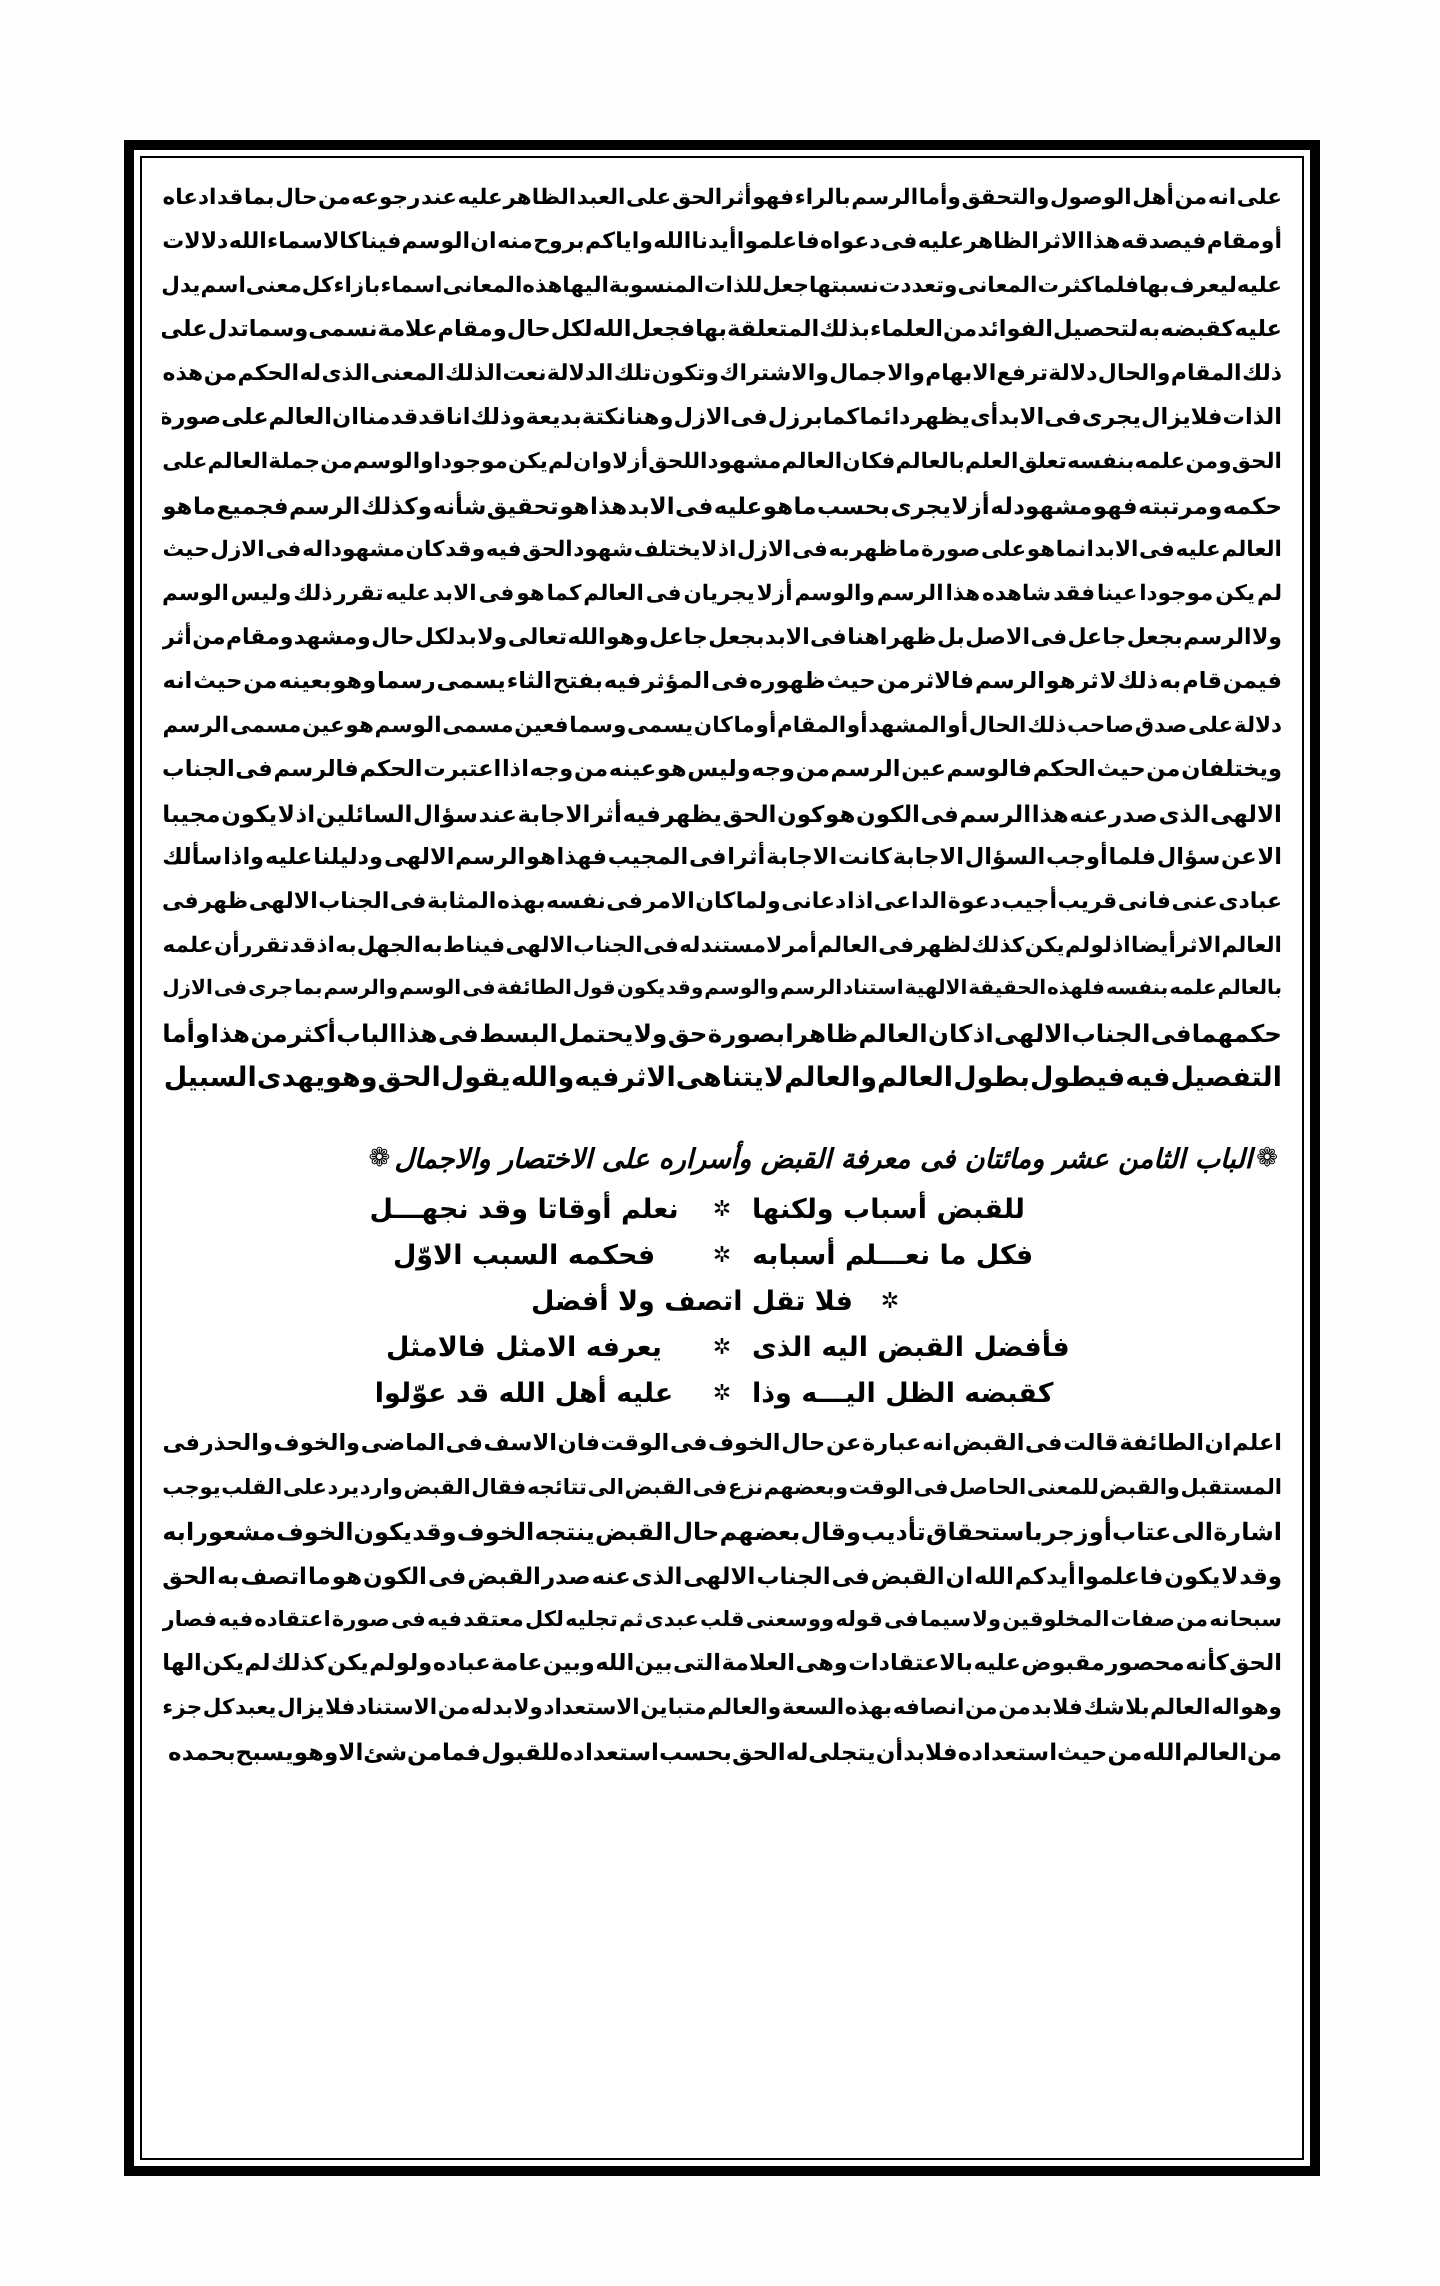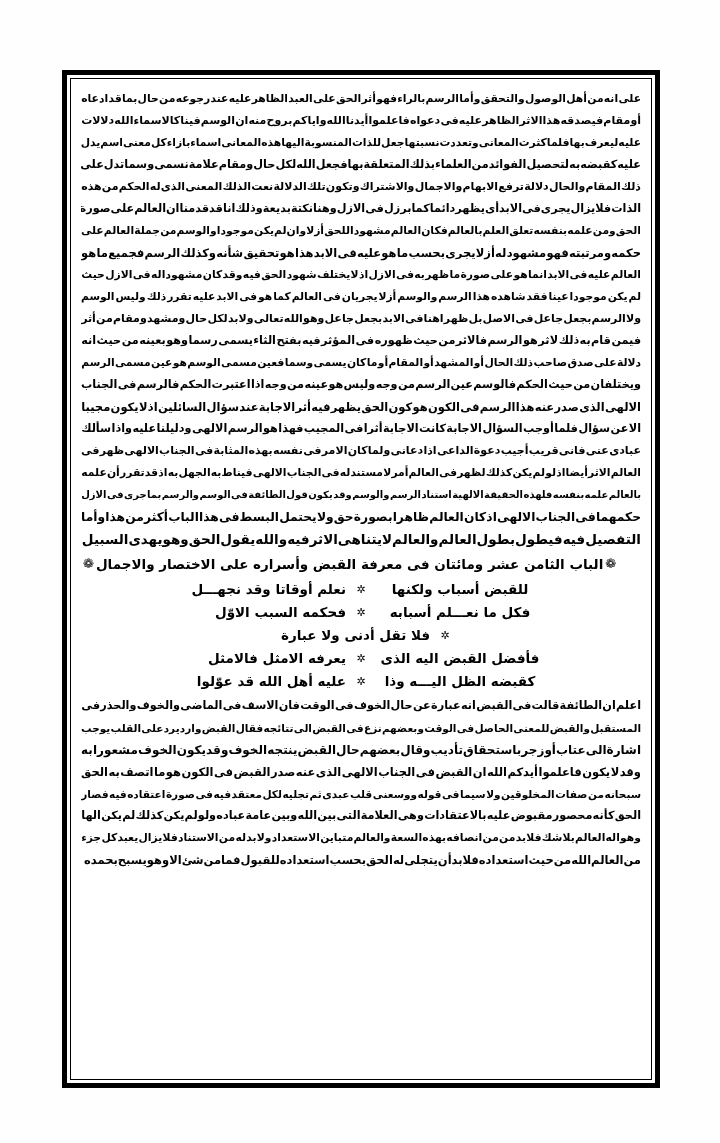--- a/index.html
+++ b/index.html
@@ -92,26 +92,27 @@
   }
   
   .line.ragged {
     justify-content: flex-start;
   }
 
   
   .chapter-heading {
     height: 26px;
     line-height: 26px;
-    text-align: left;
+    text-align: right;
     font-size: 13.5px;
     font-weight: 700;
     white-space: nowrap;
     direction: rtl;
-    margin-top: 1px;
+    margin-top: 17px;
+    font-style: italic;
   }
   .heading-orn {
     font-size: 13px;
     font-weight: 700;
     padding: 0 2px;
     display: inline-block;
     transform: translateY(-1px);
   }
 
   
@@ -128,22 +129,22 @@
     align-items: baseline;
     white-space: nowrap;
     font-size: 13.5px;
     font-weight: 700;
   }
   .hemistich {
     display: inline-block;
     width: 168px;
     white-space: nowrap;
   }
-  .hemistich.first { text-align: right; }
-  .hemistich.second { text-align: center; }
+  .hemistich.first { text-align: center; }
+  .hemistich.second { text-align: left; }
   .verse-sep {
     display: inline-block;
     width: 30px;
     text-align: center;
     font-size: 11px;
     transform: translateY(-1px);
   }
 </style>
 </head>
 <body>
@@ -664,21 +665,21 @@
               <span class="verse-sep">✲</span>
               <span class="hemistich first">نعلم أوقاتا وقد نجهـــل</span>
             </div>
             <div class="verse">
               <span class="hemistich second">فكل ما نعـــلم أسبابه</span>
               <span class="verse-sep">✲</span>
               <span class="hemistich first">فحكمه السبب الاوّل</span>
             </div>
             <div class="verse">
               <span class="verse-sep">✲</span>
-              <span class="hemistich first">فلا تقل أدنى ولا عبارة</span>
+              <span class="hemistich first">فلا تقل اتصف ولا أفضل</span>
             </div>
             <div class="verse">
               <span class="hemistich second">فأفضل القبض اليه الذى</span>
               <span class="verse-sep">✲</span>
               <span class="hemistich first">يعرفه الامثل فالامثل</span>
             </div>
             <div class="verse">
               <span class="hemistich second">كقبضه الظل اليـــه وذا</span>
               <span class="verse-sep">✲</span>
               <span class="hemistich first">عليه أهل الله قد عوّلوا</span>

